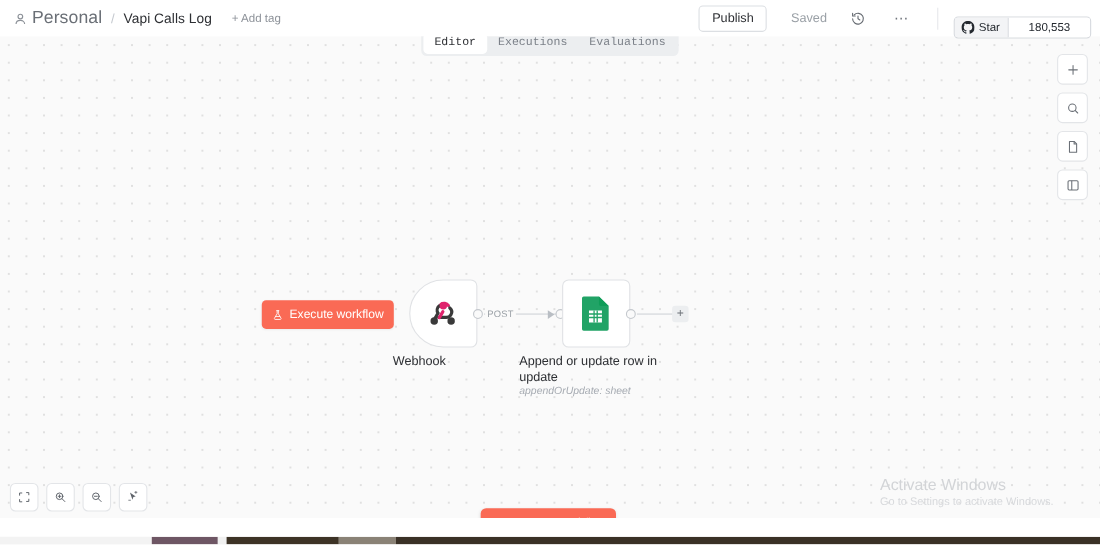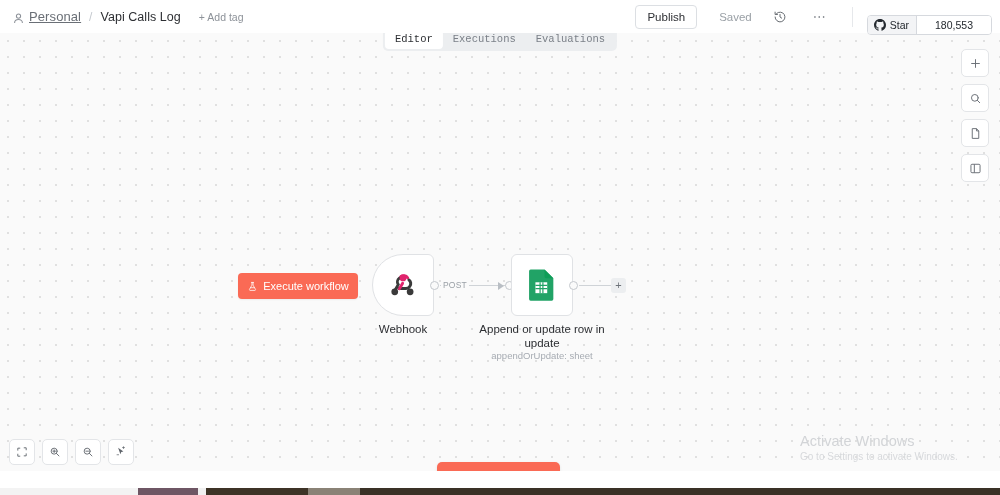--- a/index.html
+++ b/index.html
@@ -17,21 +17,21 @@
   .header {
     position: absolute; top: 0; left: 0;
     width: 1000px; height: 33px;
     background: #ffffff;
     display: flex; align-items: center;
     z-index: 40;
   }
   .hdr-left { display: flex; align-items: center; padding-left: 12px; gap: 0; }
   .person-icon { width: 13px; height: 13px; display:inline-block; position: relative; top:1px; margin-right: 4px; }
   .crumb-personal {
-    font-size: 13px; color: #6a6f76; letter-spacing: .1px; text-decoration: underline;
+    font-size: 16px; color: #6a6f76; letter-spacing: .1px;
   }
   .crumb-sep { color: #c5c9cf; font-size: 12px; margin: 0 8px; }
   .crumb-title { font-size: 12.5px; color: #2d2f33; letter-spacing: .05px; }
   .add-tag { font-size: 10.5px; color: #8d9299; margin-left: 18px; cursor: default; }
 
   .hdr-right {
     margin-left: auto; display: flex; align-items: center; padding-right: 8px; gap: 0;
   }
   .publish-btn {
     font-size: 11.5px; color: #2d2f33; background: #fff;
@@ -137,26 +137,26 @@
     cursor: pointer;
   }
   .node-sheets {
     position: absolute; left: 511px; top: 221px;
     width: 62px; height: 62px; background: #fff;
     border: 1px solid #e0e2e5; border-radius: 6px;
     display: flex; align-items: center; justify-content: center;
     cursor: pointer;
   }
   .node-label {
-    position: absolute; text-align: center;
+    position: absolute; 
     font-size: 11.5px; color: #2d2f33; line-height: 13.5px;
   }
   .node-sublabel {
-    position: absolute; text-align: center;
-    font-size: 9.5px; color: #a6abb2; line-height: 12px;
+    position: absolute; 
+    font-size: 9.5px; color: #a6abb2; line-height: 12px; font-style: italic;
   }
 
   
   .port {
     position: absolute; width: 9px; height: 9px;
     border: 1.3px solid #c4c8cd; border-radius: 50%; background: #fafafa;
   }
   .wire { position: absolute; height: 1.3px; background: #cfd3d7; }
   .wire-label {
     position: absolute; font-size: 8.5px; color: #9aa0a6;

